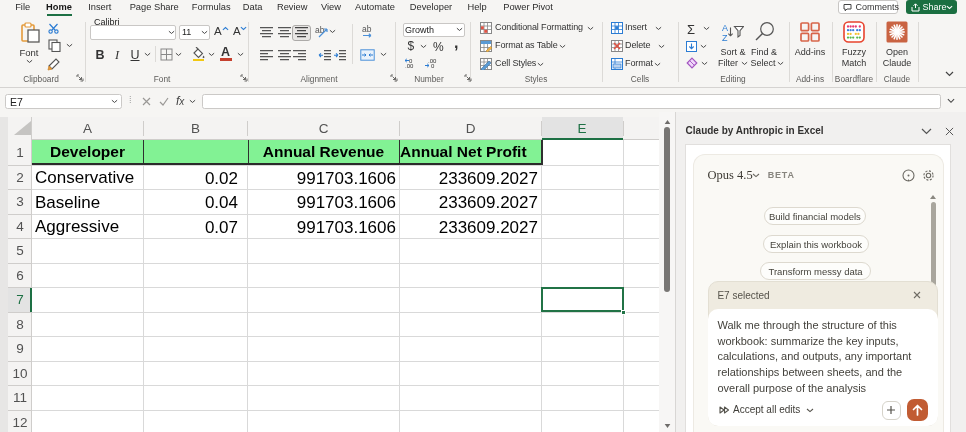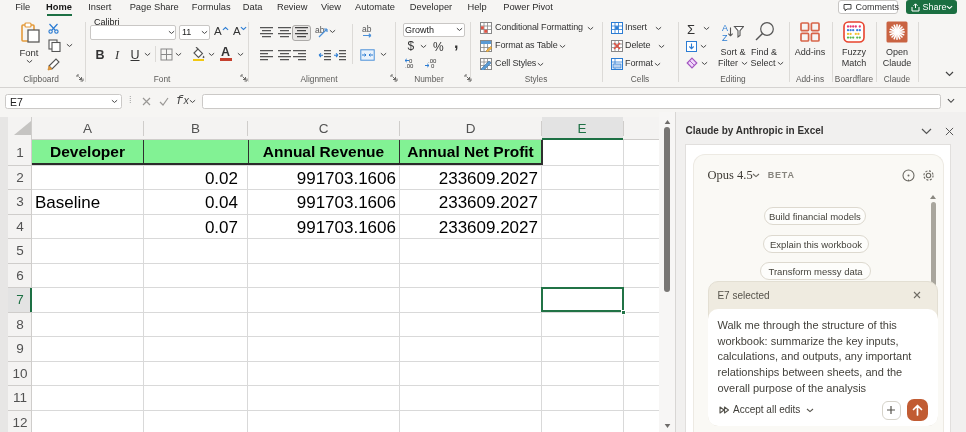--- a/index.html
+++ b/index.html
@@ -391,21 +391,21 @@
 <svg class="ab" style="left:111px;top:99px" width="7" height="5" viewBox="0 0 8 5">
       <path d="M1 1l3 2.6L7 1" fill="none" stroke="#444" stroke-width="1.1"></path>
     </svg>
 <div class="ab" style="left:129px;top:95px;font-size:9px;color:#999;letter-spacing:0">⁞</div>
 <svg class="ab" style="left:142px;top:96.5px" width="9" height="9" viewBox="0 0 9 9">
       <path d="M1 1l7 7M8 1L1 8" stroke="#9a9896" stroke-width="1.2"></path>
     </svg>
 <svg class="ab" style="left:159px;top:96.5px" width="10" height="9" viewBox="0 0 10 9">
       <path d="M1 5l3 3 5-7" fill="none" stroke="#9a9896" stroke-width="1.2"></path>
     </svg>
-<div class="ab" style="left:176px;top:94px;font-size:12px;font-style:italic;font-family:Liberation Mono, monospace;color:#444">f<span style="font-size:10px">x</span></div>
+<div class="ab" style="left:176px;top:94px;font-size:12px;font-style:italic;font-family:Liberation Sans, sans-serif;color:#444">f<span style="font-size:10px">x</span></div>
 <svg class="ab" style="left:189px;top:99px" width="7" height="5" viewBox="0 0 8 5">
       <path d="M1 1l3 2.6L7 1" fill="none" stroke="#444" stroke-width="1.1"></path>
     </svg>
 <div class="ab" style="left:202px;top:93.5px;width:739px;height:15.5px;background:#fff;border:1px solid #cbc9c7;border-radius:2.5px"></div>
 <svg class="ab" style="left:947px;top:98px" width="8" height="6" viewBox="0 0 9 6">
       <path d="M1 1l3.5 3.5L8 1" fill="none" stroke="#444" stroke-width="1.2"></path>
     </svg>
 
 <div class="ab" style="left:0;top:117px;width:658.5px;height:315px;background:#fff"></div>
 <div class="ab" style="left:0;top:117px;width:8px;height:315px;background:#e7e6e5"></div>
@@ -474,23 +474,25 @@
 <div class="gridh" style="left:32px;top:385.3px;width:626.5px"></div>
 <div class="gridh" style="left:32px;top:409.7px;width:626.5px"></div>
 
 <div class="ab" style="left:32px;top:140px;width:509.5px;height:24.8px;background:#82f294;border-bottom:2px solid #2b2b2b"></div>
 <div class="ab" style="left:143px;top:140px;width:1px;height:23px;background:#2f2f2f"></div>
 <div class="ab" style="left:247.5px;top:140px;width:1px;height:23px;background:#2f2f2f"></div>
 <div class="ab" style="left:399px;top:140px;width:1px;height:23px;background:#2f2f2f"></div>
 <div class="ab" style="left:541px;top:140px;width:1.5px;height:25px;background:#2f2f2f"></div>
 <div class="ab" style="left:32px;top:143px;width:111px;text-align:center;font-size:15.5px;font-weight:700;color:#000">Developer</div>
 <div class="ab" style="left:248px;top:143px;width:151px;text-align:center;font-size:15.5px;font-weight:700;color:#000">Annual Revenue</div>
-<div class="ab" style="left:400px;top:143px;width:141px;text-align:center;font-size:15.5px;font-weight:700;color:#000">Annual Net Profit</div>
-
+<div class="ab" style="left:400px;top:143px;width:141px;font-size:15.5px;font-weight:700;color:#000">Annual Net Profit</div>
+
+<div class="ab" style="left:35px;top:168px;font-size:17px;color:#000">Conservative</div>
 <div class="ab" style="left:35px;top:192.5px;font-size:17px;color:#000">Baseline</div>
+<div class="ab" style="left:35px;top:217px;font-size:17px;color:#000">Aggressive</div>
 <div class="num" style="left:118px;top:168.5px">0.02</div>
 <div class="num" style="left:118px;top:193px">0.04</div>
 <div class="num" style="left:118px;top:217.5px">0.07</div>
 <div class="num" style="left:276px;top:168.5px">991703.1606</div>
 <div class="num" style="left:276px;top:193px">991703.1606</div>
 <div class="num" style="left:276px;top:217.5px">991703.1606</div>
 <div class="num" style="left:418px;top:168.5px">233609.2027</div>
 <div class="num" style="left:418px;top:193px">233609.2027</div>
 <div class="num" style="left:418px;top:217.5px">233609.2027</div>
 

